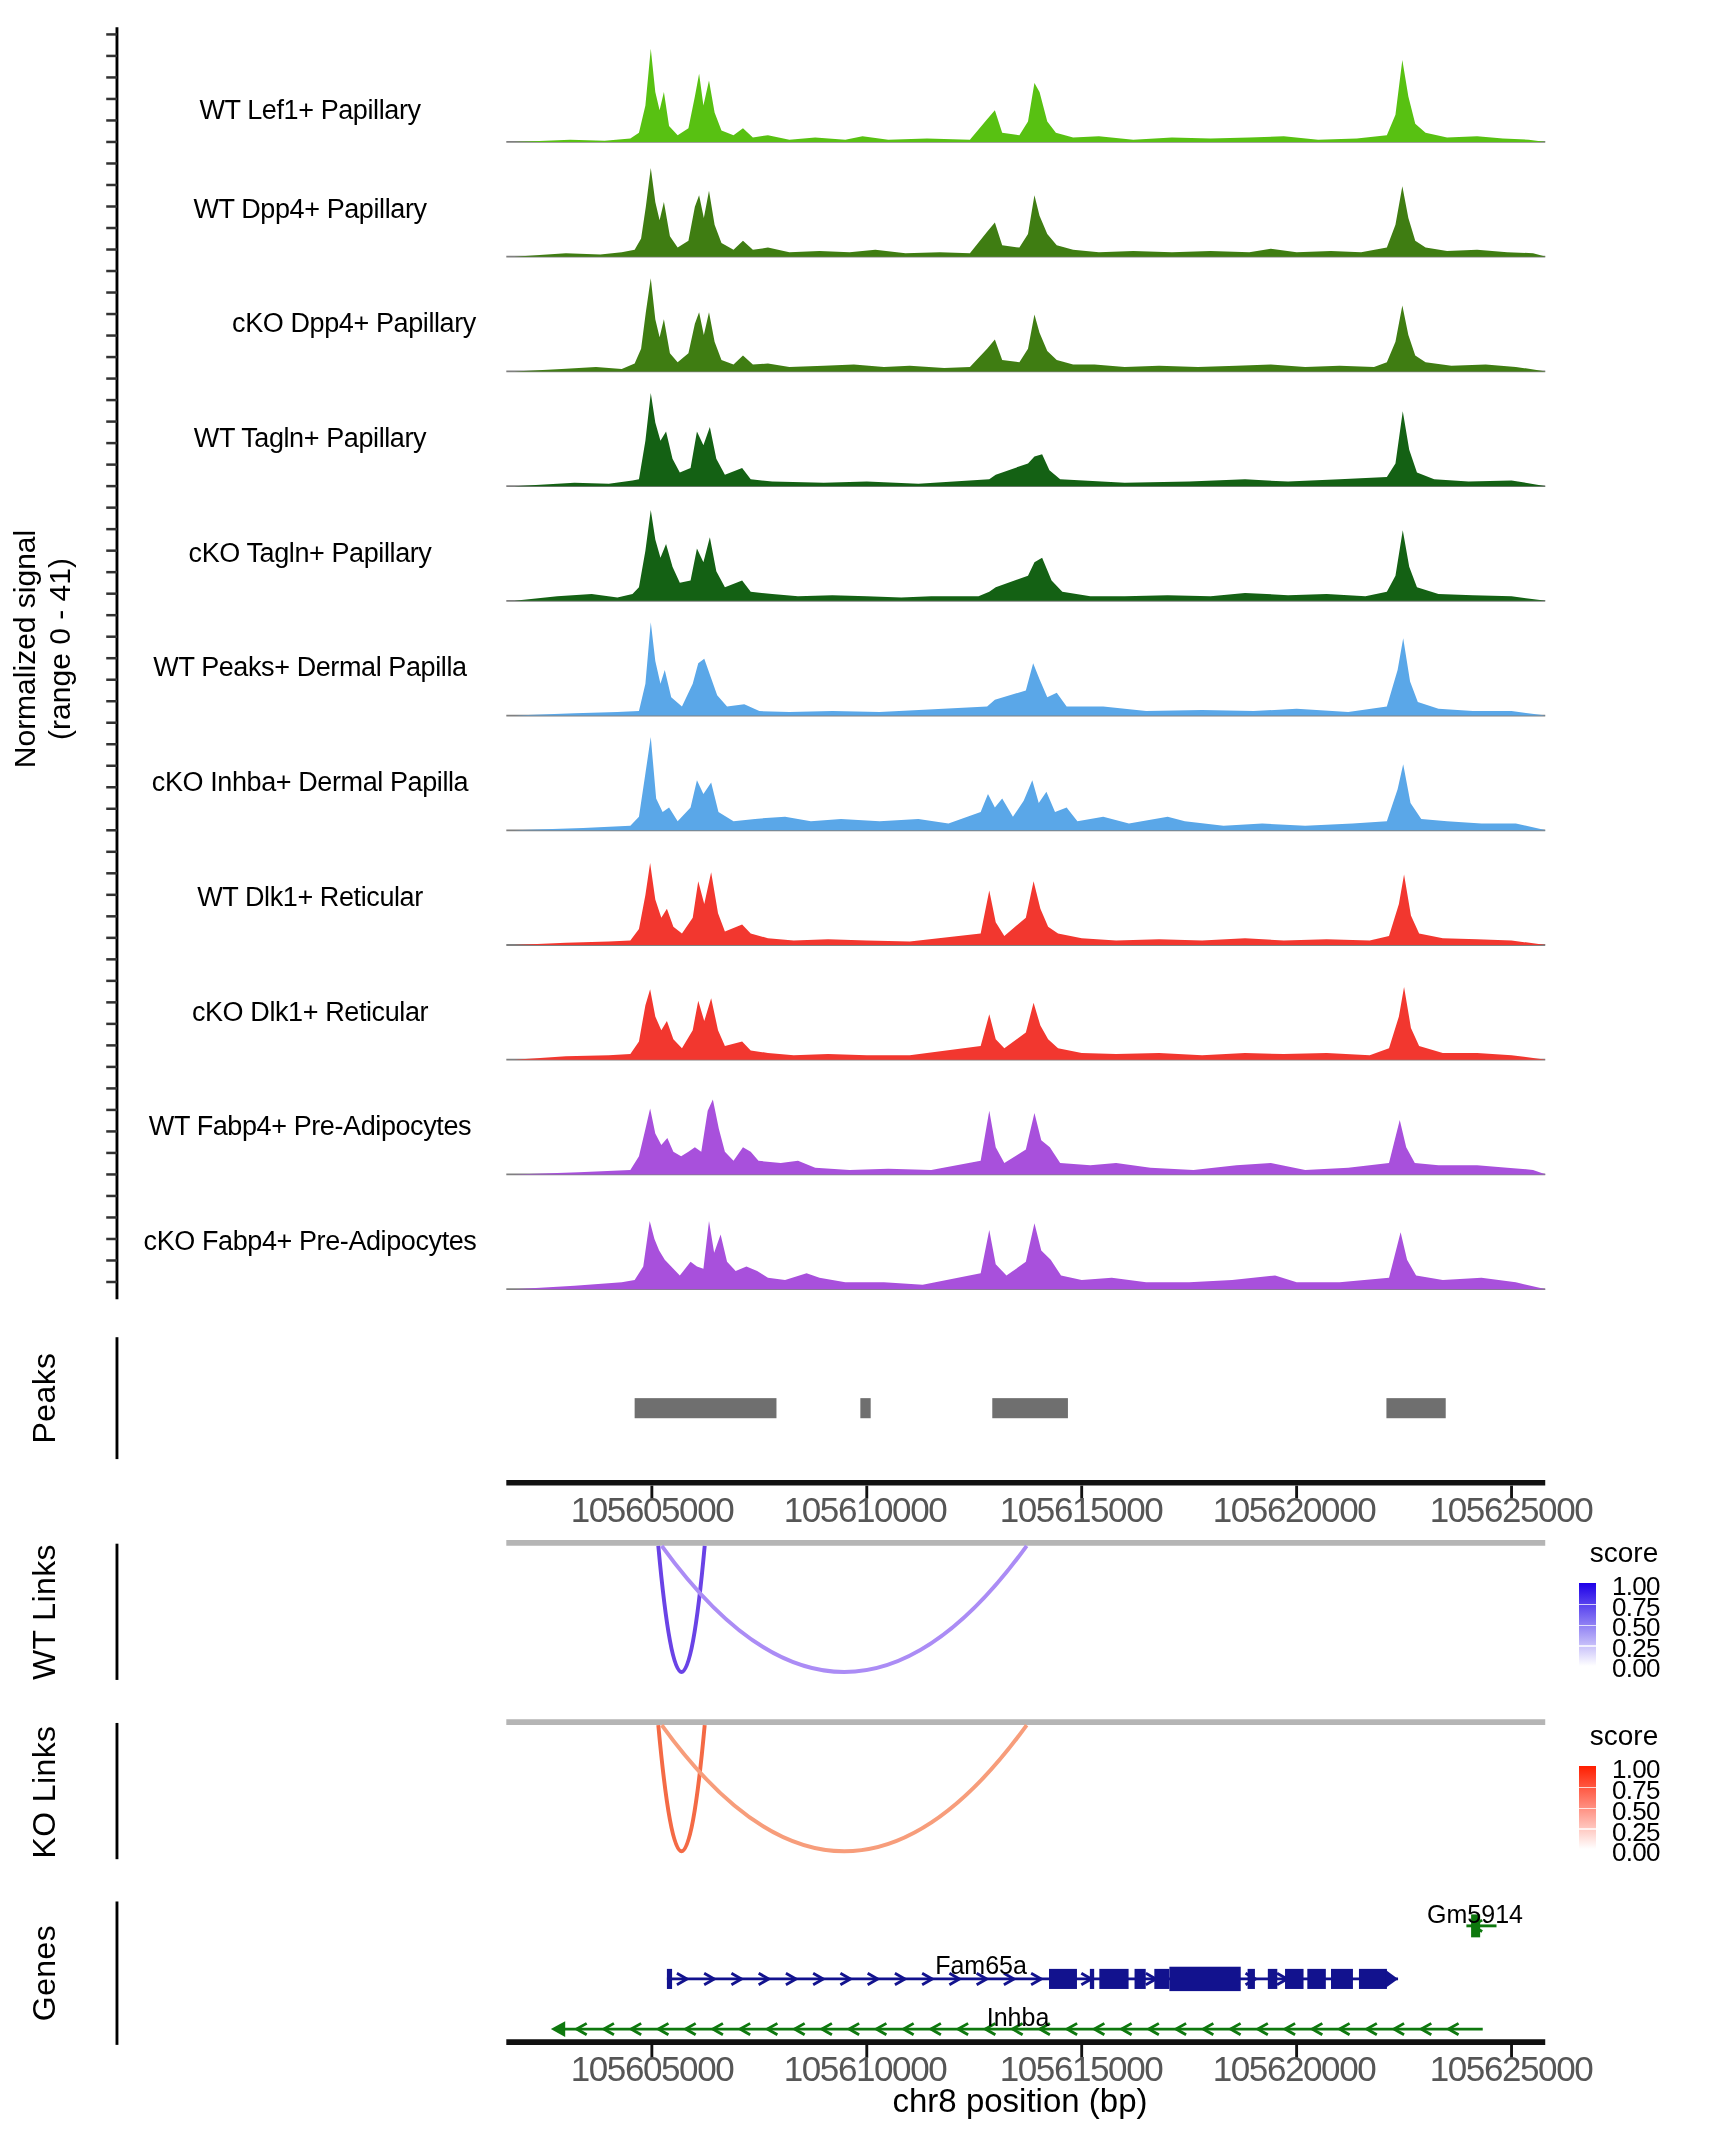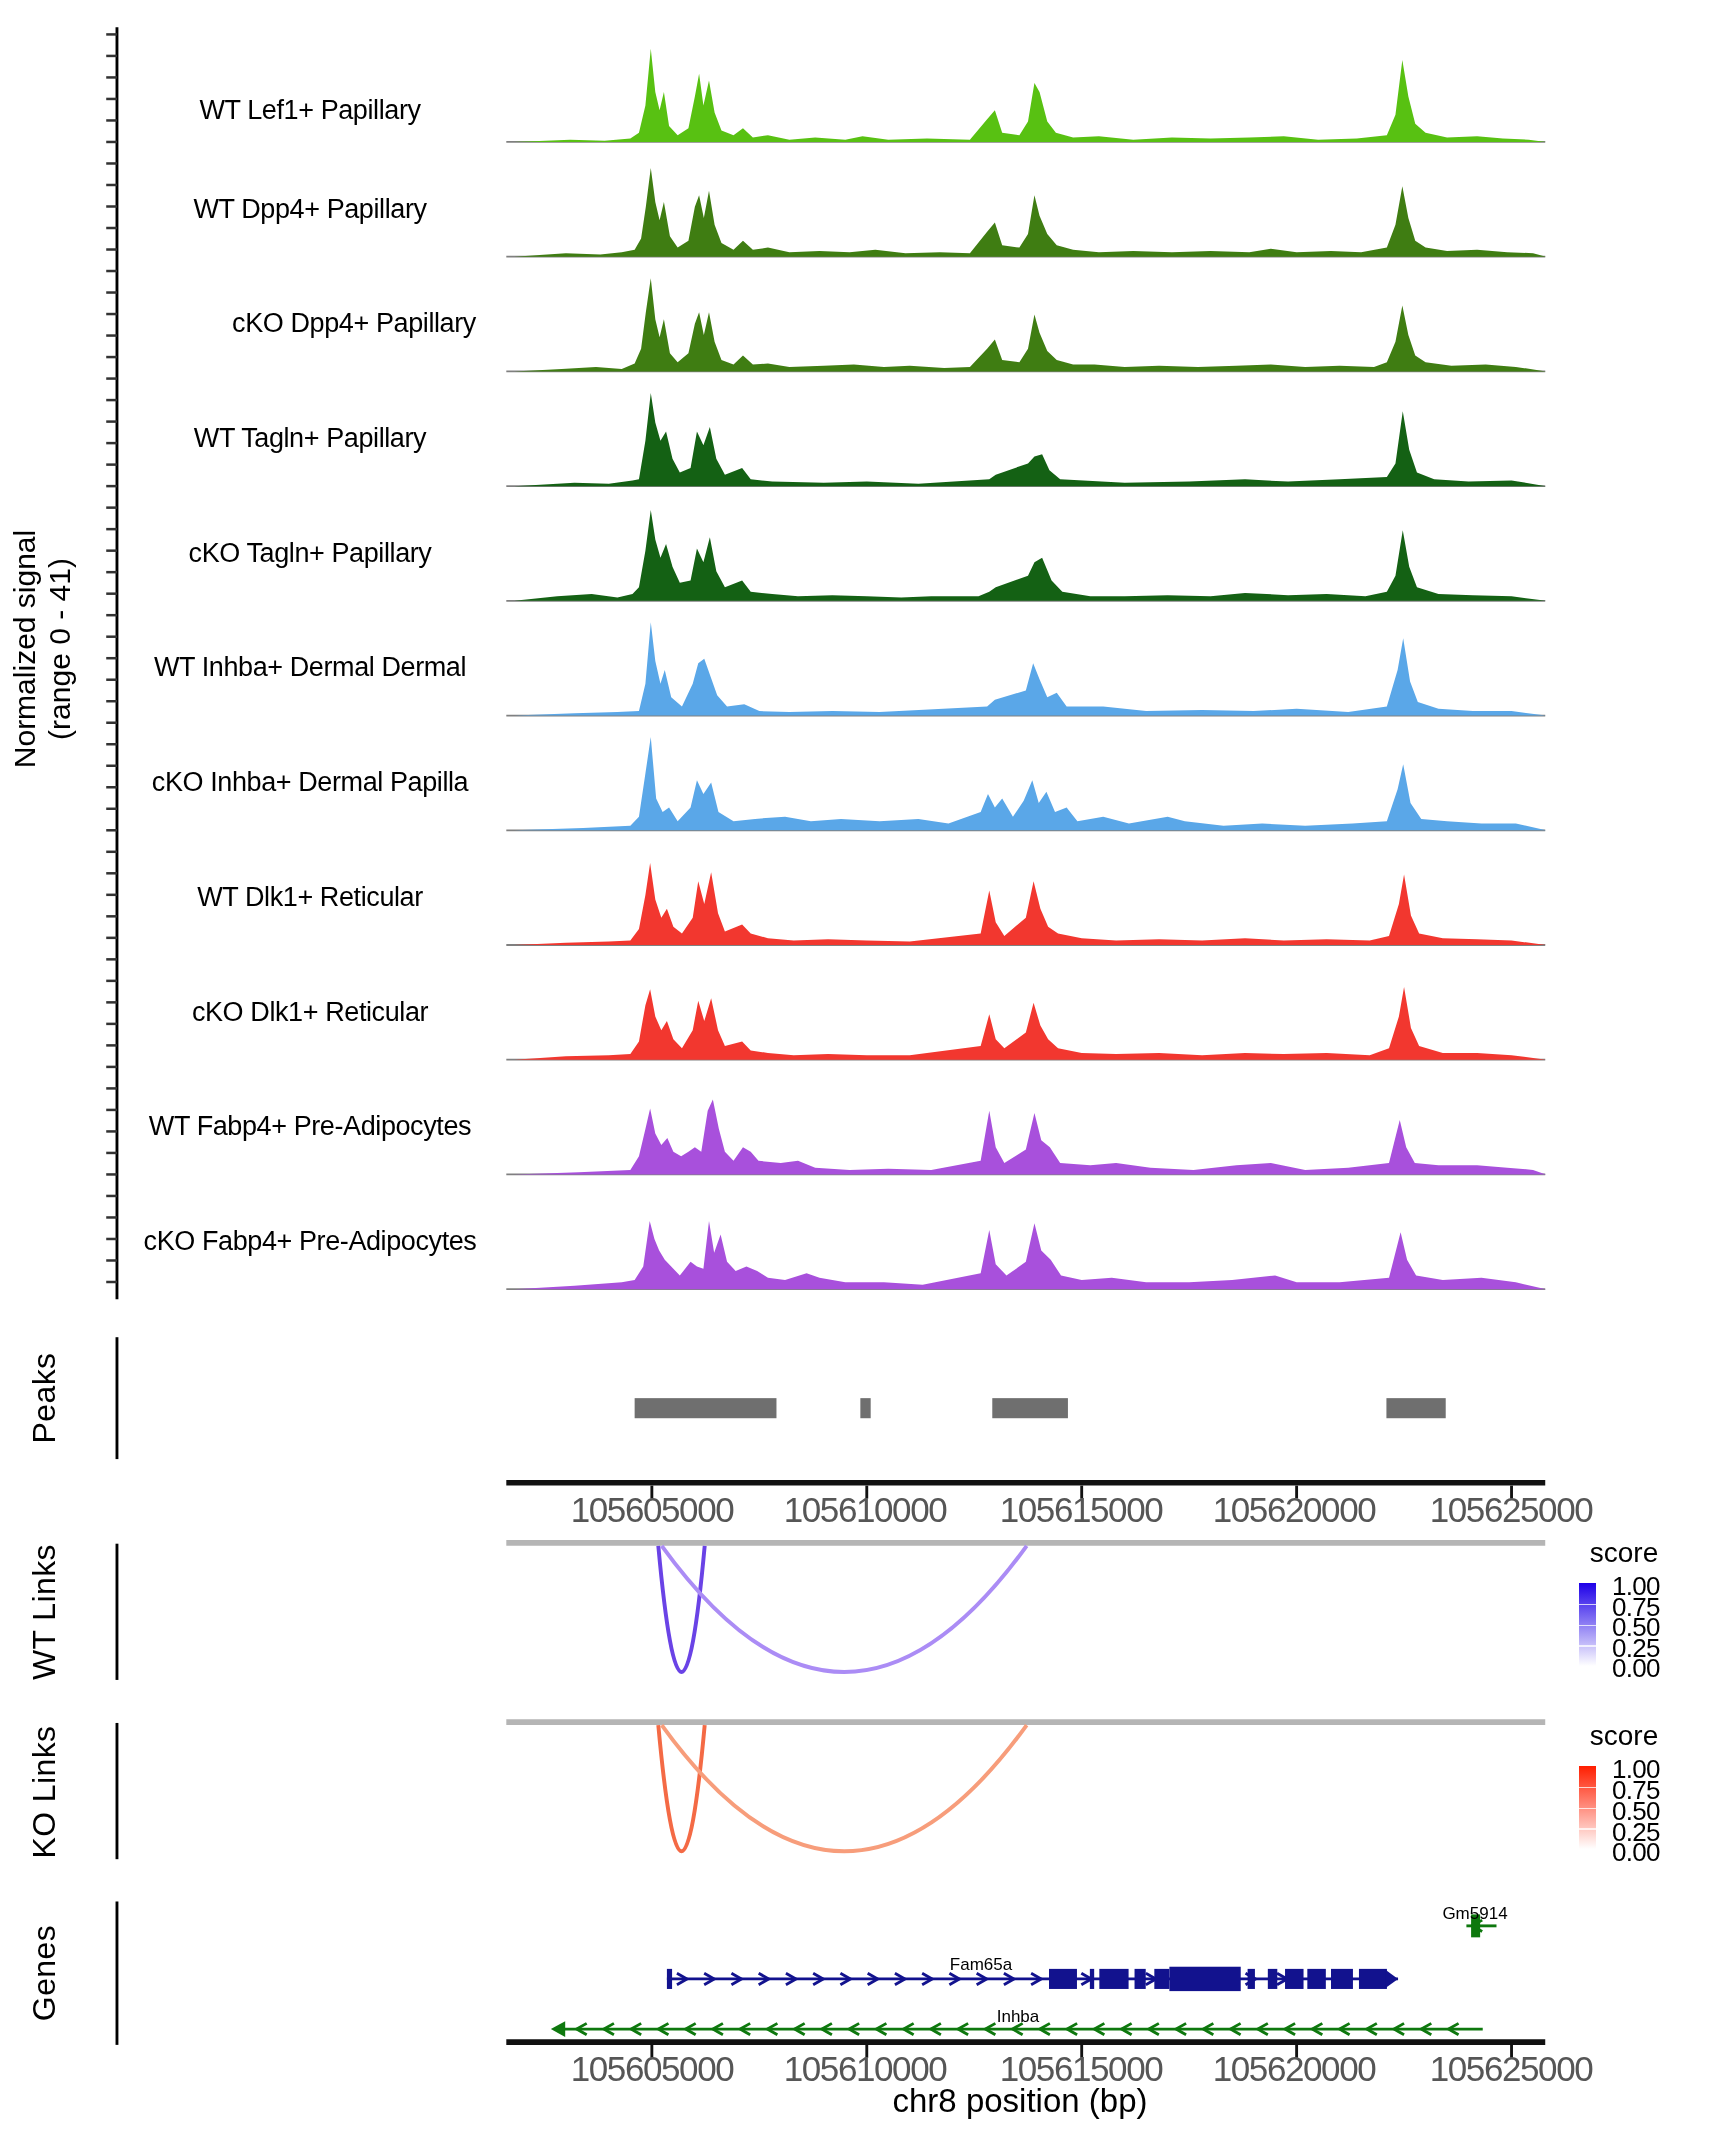--- a/index.html
+++ b/index.html
@@ -17,21 +17,21 @@
   .vlabel{transform:translate(-50%,-50%) rotate(-90deg);}
   .track-label{font-size:27px;letter-spacing:-0.4px;}
   .section-label{font-size:32px;letter-spacing:0.4px;}
   .yaxis-label{font-size:30px;text-align:center;line-height:1.18;}
   .xtick{font-size:35px;color:#565656;letter-spacing:-1.4px;transform:translate(-50%,-50%);}
   .axis-title{font-size:33px;transform:translate(-50%,-50%);}
   .legend-title{font-size:28px;transform:translate(-50%,-50%);}
   .legend-tick{font-size:26px;transform:translate(0,-50%);letter-spacing:-0.7px;}
   .legend-bar{position:absolute;width:17px;height:83px;}
   .legend-bar .bt{position:absolute;left:0;width:100%;height:1.4px;background:rgba(255,255,255,0.75);}
-  .gene-label{font-size:17px;transform:translate(-50%,-50%);}
+  .gene-label{font-size:25px;transform:translate(-50%,-50%);}
 </style>
 </head>
 <body>
 
 <div id="figure">
 
   <svg id="gfx" viewBox="0 0 2400 3000" xmlns="http://www.w3.org/2000/svg">
       <line x1="163" y1="38" x2="163" y2="1812" stroke="#000" stroke-width="4"></line>
       <line x1="148" y1="48" x2="163" y2="48" stroke="#333" stroke-width="3.5"></line>
       <line x1="148" y1="78" x2="163" y2="78" stroke="#333" stroke-width="3.5"></line>
@@ -216,21 +216,21 @@
   <div class="abs vlabel yaxis-label" style="left:42px;top:649px;">
     <div>Normalized signal</div>
     <div>(range 0 - 41)</div>
   </div>
 
   <div class="abs center track-label" style="left:310px;top:110px;">WT Lef1+ Papillary</div>
   <div class="abs center track-label" style="left:310px;top:209px;">WT Dpp4+ Papillary</div>
   <div class="abs center track-label" style="left:310px;top:323px;margin-left:44px;">cKO Dpp4+ Papillary</div>
   <div class="abs center track-label" style="left:310px;top:438px;">WT Tagln+ Papillary</div>
   <div class="abs center track-label" style="left:310px;top:553px;">cKO Tagln+ Papillary</div>
-  <div class="abs center track-label" style="left:310px;top:667px;">WT Inhba+ Dermal Dermal</div>
+  <div class="abs center track-label" style="left:310px;top:667px;">WT Peaks+ Dermal Papilla</div>
   <div class="abs center track-label" style="left:310px;top:782px;">cKO Inhba+ Dermal Papilla</div>
   <div class="abs center track-label" style="left:310px;top:897px;">WT Dlk1+ Reticular</div>
   <div class="abs center track-label" style="left:310px;top:1012px;">cKO Dlk1+ Reticular</div>
   <div class="abs center track-label" style="left:310px;top:1126px;text-align:right;">WT Fabp4+ Pre-Adipocytes</div>
   <div class="abs center track-label" style="left:310px;top:1241px;">cKO Fabp4+ Pre-Adipocytes</div>
 
   <div class="abs vlabel section-label" style="left:44px;top:1398px;">Peaks</div>
   <div class="abs vlabel section-label" style="left:44px;top:1612px;">WT Links</div>
   <div class="abs vlabel section-label" style="left:44px;top:1792px;">KO Links</div>
   <div class="abs vlabel section-label" style="left:44px;top:1973px;">Genes</div>

